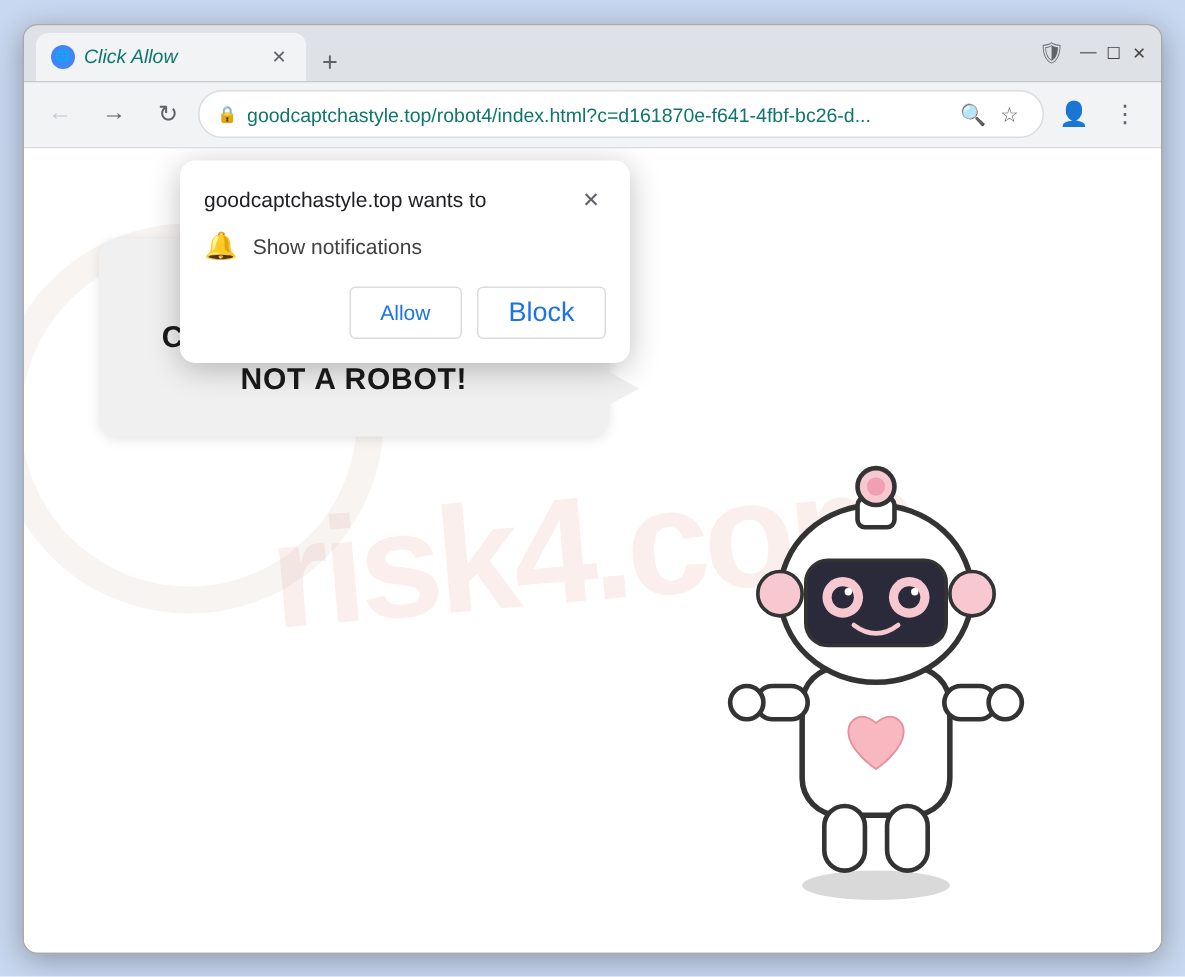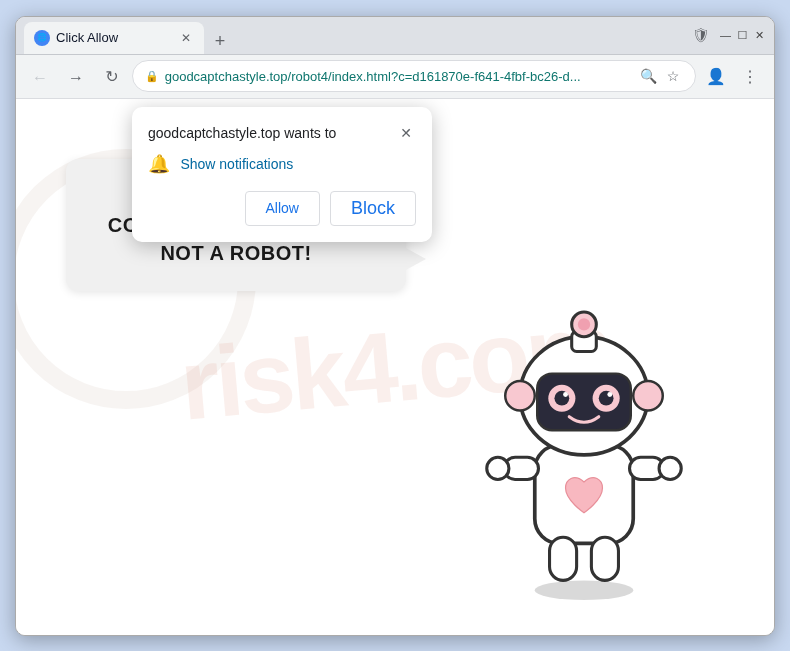--- a/index.html
+++ b/index.html
@@ -78,24 +78,25 @@
       align-items: center;
       justify-content: center;
       font-size: 8px;
       color: white;
       flex-shrink: 0;
     }
 
     .tab-title {
       flex: 1;
       font-size: 13px;
-      color: #0f172a;
+      color: #0f766e;
       white-space: nowrap;
       overflow: hidden;
       text-overflow: ellipsis;
+      font-style: italic;
     }
 
     .tab-close {
       width: 16px;
       height: 16px;
       border-radius: 50%;
       display: flex;
       align-items: center;
       justify-content: center;
       font-size: 12px;
@@ -294,21 +295,21 @@
       color: #1a1a1a;
       text-align: center;
       line-height: 1.4;
       letter-spacing: 0.5px;
     }
 
     
     .notification-popup {
       position: absolute;
       top: 8px;
-      left: 116px;
+      left: 104px;
       width: 300px;
       background: #fff;
       border-radius: 10px;
       box-shadow: 0 4px 20px rgba(0,0,0,0.25);
       padding: 16px;
       z-index: 10;
     }
 
     .popup-header {
       display: flex;
@@ -342,21 +343,21 @@
       margin-bottom: 16px;
     }
 
     .bell-icon {
       font-size: 18px;
       color: #5f6368;
     }
 
     .permission-text {
       font-size: 14px;
-      color: #0369a1;
+      color: #404040;
     }
 
     .popup-buttons {
       display: flex;
       justify-content: flex-end;
       gap: 10px;
     }
 
     .btn-allow {
       padding: 6px 20px;

